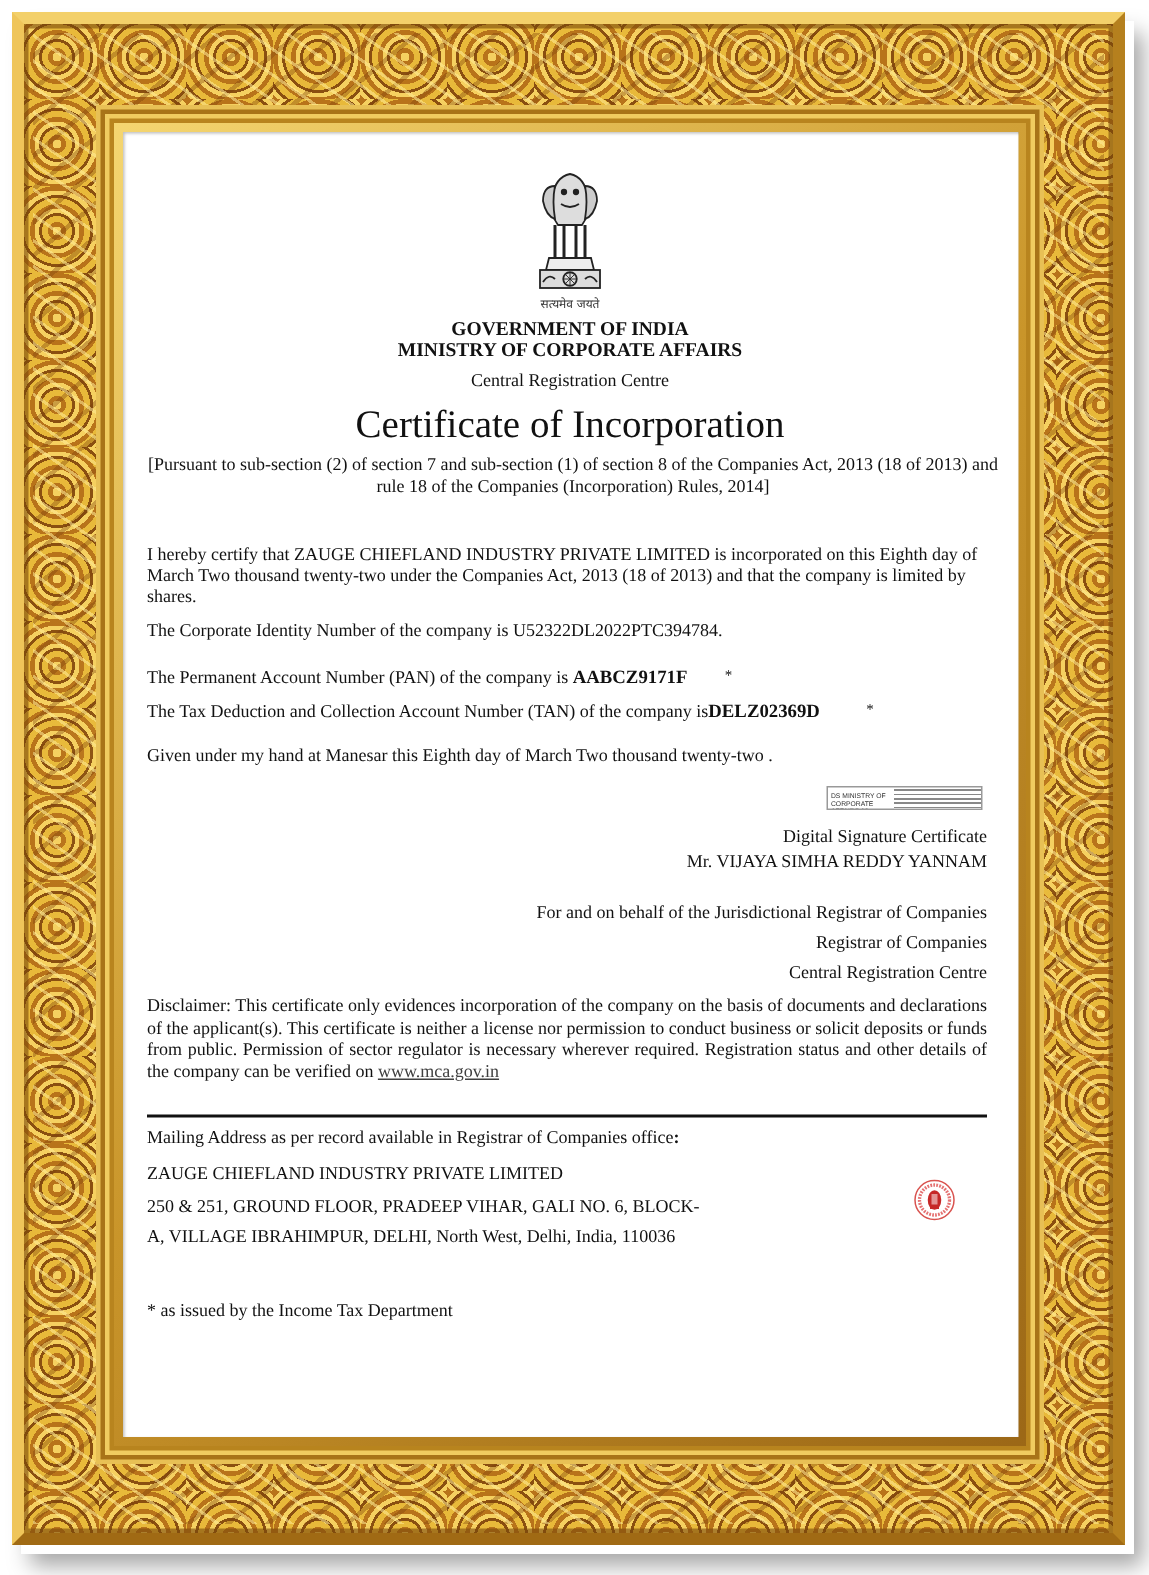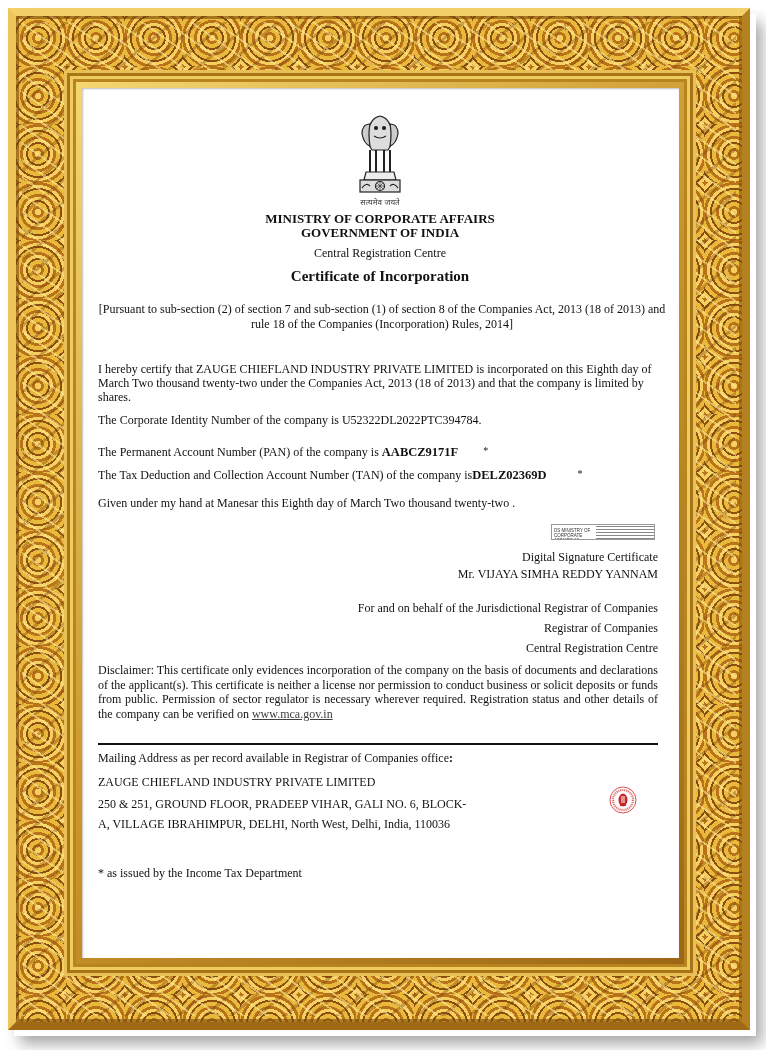--- a/index.html
+++ b/index.html
@@ -47,21 +47,21 @@
 
     .content { position: absolute; left: 0; top: 0; width: 766px; height: 1050px; }
     .abs { position: absolute; }
     .center { text-align: center; }
 
     .emblem { position: absolute; left: 348px; top: 110px; width: 64px; height: 92px; }
     .motto { position: absolute; left: 330px; top: 196px; width: 100px; text-align: center; font-size: 8px; color: #333; font-family: "DejaVu Sans", sans-serif; }
 
     .gov { left: 200px; top: 212px; width: 360px; font-weight: bold; font-size: 13px; line-height: 14px; }
     .crc-top { left: 200px; top: 246px; width: 360px; font-size: 12px; }
-    .title { left: 150px; top: 268px; width: 460px; font-size: 15px; font-weight: bold; }
+    .title { left: 150px; top: 268px; width: 460px; font-size: 26px; font-weight: normal; }
     .pursuant { left: 96px; top: 302px; width: 572px; font-size: 12px; line-height: 15px; }
 
     .para { left: 98px; width: 564px; font-size: 12px; line-height: 14px; }
     .cert-para { top: 362px; }
     .cin { top: 413px; }
     .pan { top: 444px; }
     .tan { top: 467px; }
     .given { top: 496px; }
     .bold { font-weight: bold; font-size: 12.5px; }
     .star { display: inline-block; margin-left: 22px; font-size: 10px; vertical-align: 2px; }
@@ -121,22 +121,22 @@
       <rect x="12" y="70" width="40" height="12" fill="#ddd"></rect>
       <circle cx="32" cy="76" r="4.5"></circle>
       <path d="M32 71.5 L32 80.5 M27.5 76 L36.5 76 M29 73 L35 79 M35 73 L29 79" stroke-width="0.6"></path>
       <path d="M14 78 Q18 72 22 76"></path>
       <path d="M50 78 Q46 72 42 76"></path>
     </g>
   </svg>
   <div class="motto">सत्यमेव जयते</div>
 
   <div class="abs gov center">
+    <div>GOVERNMENT OF INDIA</div>
     <div>MINISTRY OF CORPORATE AFFAIRS</div>
-    <div>GOVERNMENT OF INDIA</div>
   </div>
   <div class="abs crc-top center">Central Registration Centre</div>
 
   <div class="abs title center">Certificate of Incorporation</div>
 
   <div class="abs pursuant center">
     <div>[Pursuant to sub-section (2) of section 7 and sub-section (1) of section 8 of the Companies Act, 2013 (18 of 2013) and</div>
     <div>rule 18 of the Companies (Incorporation) Rules, 2014]</div>
   </div>
 

